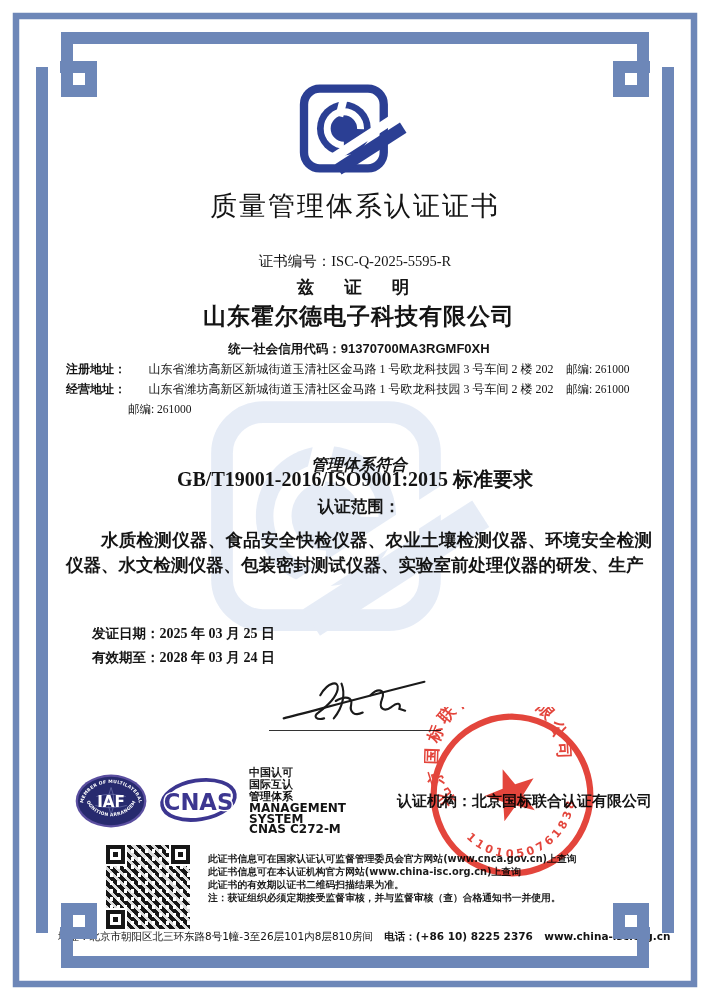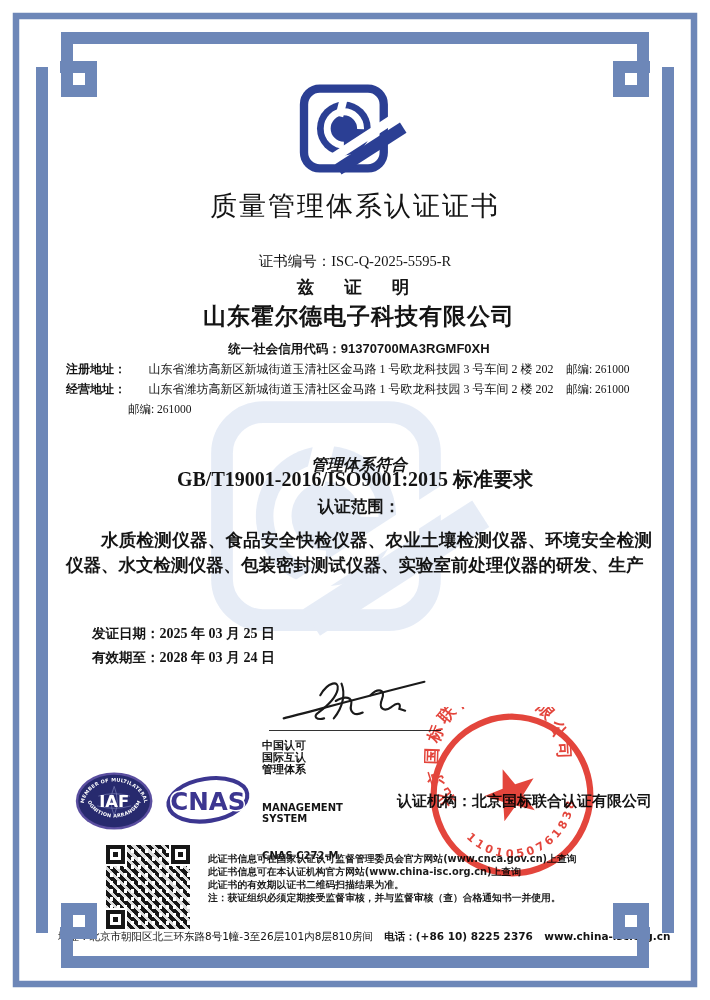--- a/index.html
+++ b/index.html
@@ -33,21 +33,21 @@
   .scope-label{top:495px;font-size:16.5px;line-height:23px;}
   .scope{top:528px;font-size:17.5px;line-height:25px;text-indent:2em;text-align:justify;}
   .dates{top:622px;left:26px;right:0;font-size:13.5px;line-height:22.5px;}
   .dates .val{font-family:"Liberation Serif",serif;font-weight:bold;font-size:14px;}
   .sign-block{top:674px;left:50%;transform:translateX(-50%);width:172px;position:absolute;text-align:center;}
   .sign-line{border-bottom:1.3px solid #333;padding-bottom:2px;}
   .signer{font-size:12px;line-height:18px;margin-top:3px;}
   .accr-row{top:760px;display:flex;align-items:center;padding-left:16px;height:82px;}
   .cn-text{margin-left:10px;text-align:left;}
   .cn-text .zh{font-size:11px;line-height:12px;}
-  .cn-text .en{font-size:10px;line-height:10.5px;margin-top:27px;}
+  .cn-text .en{font-size:12px;line-height:10.5px;}
   .certifier{margin-left:14px;font-size:15px;line-height:20px;white-space:nowrap;}
   .qr-row{top:843px;display:flex;padding-left:46px;}
   .qr{width:88px;height:88px;background:#fff;position:relative;flex:0 0 auto;}
   .qr-inner{position:absolute;inset:2px;
     background-image:
       repeating-linear-gradient(45deg,rgba(255,255,255,.85) 0 3px,transparent 3px 7px),
       repeating-linear-gradient(0deg,#161616 0 4px,transparent 4px 8px),
       repeating-linear-gradient(90deg,#161616 0 4px,#fff 4px 7px);}
   .qr-finder{position:absolute;width:19px;height:19px;border:4px solid #161616;background:#fff;box-sizing:border-box;box-shadow:0 0 0 2px #fff;}
   .qr-finder::after{content:"";position:absolute;left:3px;top:3px;width:5px;height:5px;background:#161616;}

